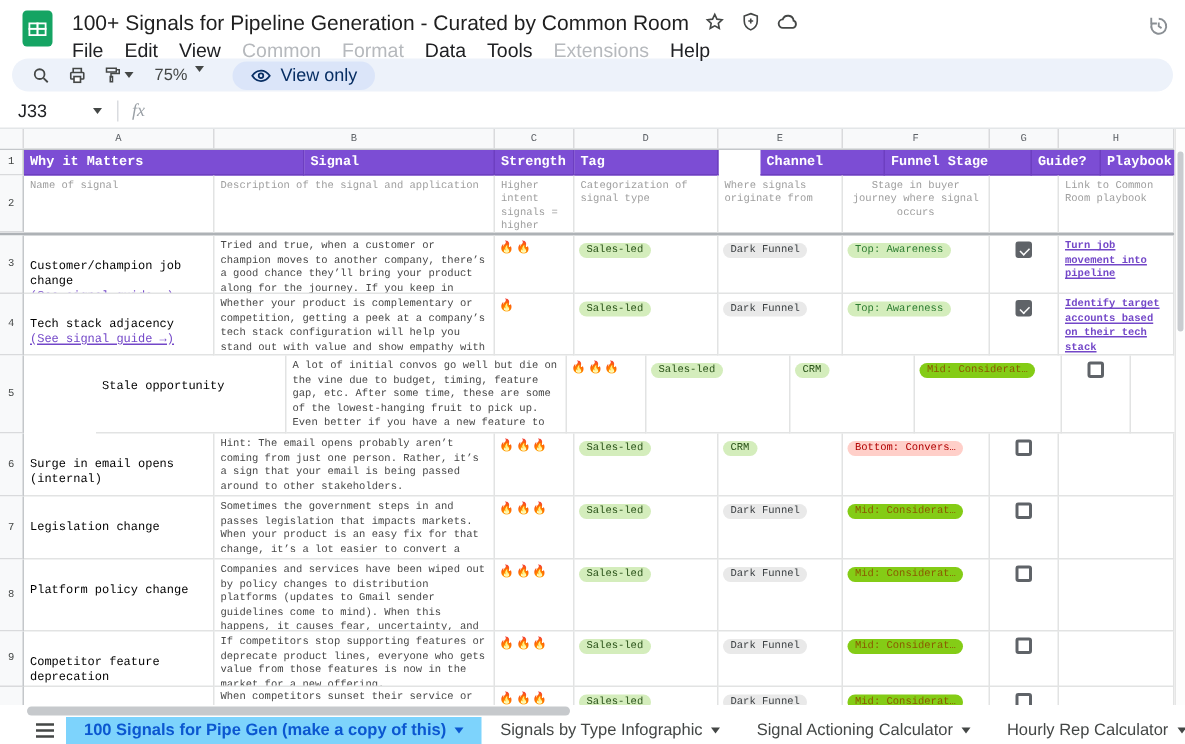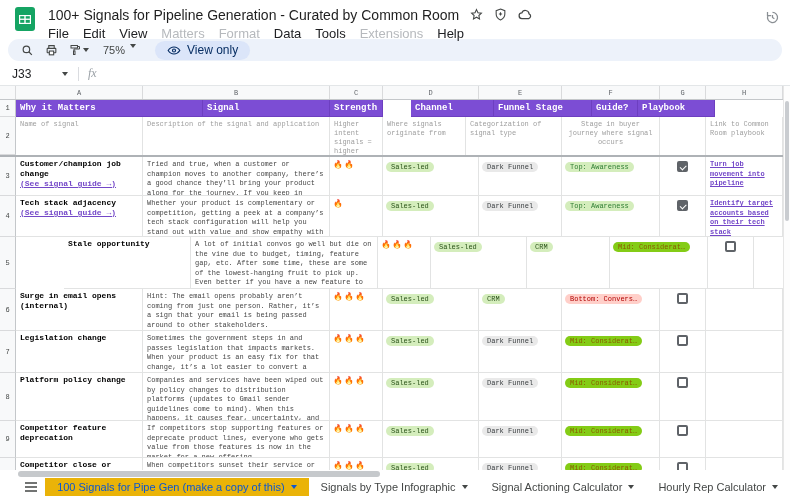--- a/index.html
+++ b/index.html
@@ -45,21 +45,21 @@
   .ch{border-right:1px solid #d9dadc;font-size:7px;color:#5f6368;display:flex;align-items:center;justify-content:center;height:100%}
   .corner{background:#f8f9fa}
   .srow{display:flex}
   .gut{width:16px;background:#f8f9fa;border-right:1px solid #c4c7ca;border-bottom:1px solid #d9dadc;
     font-size:7px;color:#444746;display:flex;align-items:center;justify-content:center;flex:none}
   .cell{border-right:1px solid #e2e3e3;border-bottom:1px solid #e2e3e3;overflow:hidden;flex:none}
   .hdrrow .cell{background:var(--purple);color:#fff;font-weight:bold;font-size:9px;display:flex;align-items:center;
     padding:0 4px;border-right:1px solid #6d3fc0;border-bottom:1px solid #6d3fc0;white-space:nowrap}
   .descrow{border-bottom:2px solid #aeb2b6}
   .descrow .cell{border-bottom:none;color:#9e9e9e;font-size:7px;line-height:9px;padding:3px 4px}
-  .sig{font-weight:bold;font-size:8px;line-height:10px;color:#000;padding:2px 4px}
+  .sig{font-weight:normal;font-size:8px;line-height:10px;color:#000;padding:16px 4px}
   .siglink{color:var(--link);text-decoration:underline;cursor:pointer;display:inline-block}
   .why{font-size:7px;line-height:9.6px;color:#474747;padding:3px 4px}
   .str{padding:3px 3px;font-size:8px;letter-spacing:1px;white-space:nowrap}
   .fire{color:var(--fire);font-family:"DejaVu Sans",sans-serif}
   .chipcell{padding:2px 3px}
   .chip{display:inline-block;font-size:7px;line-height:10px;padding:0 5px;border-radius:6px;
     white-space:nowrap;max-width:100%;overflow:hidden}
   .chip.green{background:var(--chip-green-bg);color:#295218}
   .chip.greenf{background:var(--chip-green-bg);color:#2e7d32}
   .chip.gray{background:#e9e9e9;color:#3c4043}
@@ -75,21 +75,21 @@
   .vscroll{position:absolute;top:0;right:0;width:7px;height:100%;background:#fdfdfd;border-left:1px solid #e6e6e6}
   .vthumb{position:absolute;top:15px;left:1px;width:4px;height:120px;background:#c9ccd0;border-radius:2px}
 
   
   .hscroll{height:8px;position:relative;background:#fff}
   .hthumb{position:absolute;left:18px;top:1px;width:362px;height:6px;background:#c6c9cc;border-radius:3px}
   .tabbar{height:18px;display:flex;align-items:stretch;background:#fff;font-size:11px;color:#444746}
   .burger{width:22px;margin-left:24px;display:flex;align-items:center;justify-content:center;cursor:pointer}
   .tab{display:flex;align-items:center;gap:6px;padding:0 12px;white-space:nowrap;cursor:pointer}
   .tab .caret{border-top-color:#444746}
-  .tab.active{background:#eab308;color:var(--tab-blue);font-weight:normal;margin-left:8px}
+  .tab.active{background:#7dd3fc;color:var(--tab-blue);font-weight:bold;margin-left:8px}
   .tab.active .caret{border-top-color:var(--tab-blue)}
 </style>
 </head>
 <body>
 
 <div class="titlebar">
   <div class="logo">
     <svg width="26" height="26" viewBox="0 0 26 26">
         <rect x="3" y="1" width="20" height="24" rx="3" fill="#15a463"></rect>
         <rect x="7" y="9" width="12" height="9" fill="#fff"></rect>
@@ -115,21 +115,21 @@
       <span class="ticon">
         <svg width="15" height="13" viewBox="0 0 24 20" fill="none" stroke="#444746" stroke-width="2">
             <path d="M6.5 16.5a4.5 4.5 0 0 1-.4-9 6 6 0 0 1 11.6 1.4 4 4 0 0 1-.6 7.6z"></path>
           </svg>
       </span>
     </div>
     <nav class="menubar" id="menubar">
         <span class="menu-item">File</span>
         <span class="menu-item">Edit</span>
         <span class="menu-item">View</span>
-        <span class="menu-item disabled">Matters</span>
+        <span class="menu-item disabled">Common</span>
         <span class="menu-item disabled">Format</span>
         <span class="menu-item">Data</span>
         <span class="menu-item">Tools</span>
         <span class="menu-item disabled">Extensions</span>
         <span class="menu-item">Help</span>
       </nav>
   </div>
   <span class="history">
     <svg width="15" height="15" viewBox="0 0 24 24" fill="none" stroke="#8a8f94" stroke-width="2">
         <path d="M12 4a8 8 0 1 1-7.4 5"></path>
@@ -197,32 +197,33 @@
         <div class="ch" style="width: 83px;">E</div>
         <div class="ch" style="width: 98px;">F</div>
         <div class="ch" style="width: 46px;">G</div>
         <div class="ch" style="width: 77px;">H</div>
       </div>
       <div class="srow hdrrow" style="height: 17px;">
         <div class="gut">1</div>
         <div class="cell" style="width: 187px;">Why it Matters</div>
         <div class="cell" style="width: 127px;">Signal</div>
         <div class="cell" style="width: 53px;">Strength</div>
+        <div class="cell" style="width: 96px;">Tag</div>
         <div class="cell" style="width: 83px; margin-left: 28px;">Channel</div>
         <div class="cell" style="width: 98px;">Funnel Stage</div>
         <div class="cell" style="width: 46px;">Guide?</div>
         <div class="cell" style="width: 77px;">Playbook</div>
       </div>
       <div class="srow descrow" style="height: 40px;">
         <div class="gut">2</div>
         <div class="cell" style="width: 127px;">Name of signal</div>
         <div class="cell" style="width: 187px;">Description of the signal and application</div>
         <div class="cell" style="width: 53px;">Higher intent signals = higher signal strength</div>
+        <div class="cell" style="width: 96px;">Categorization of signal type</div>
         <div class="cell" style="width: 83px;">Where signals originate from</div>
-        <div class="cell" style="width: 96px;">Categorization of signal type</div>
         <div class="cell" style="width: 98px; text-align: center;">Stage in buyer journey where signal occurs</div>
         <div class="cell" style="width: 46px;"></div>
         <div class="cell" style="width: 77px;">Link to Common Room playbook</div>
       </div>
       <div class="srow" style="height: 39px;">
         <div class="gut">3</div>
         <div class="cell sig" style="width: 127px;"><span>Customer/champion job change</span><br><span class="siglink">(See signal guide →)</span></div>
         <div class="cell why" style="width: 187px;">Tried and true, when a customer or champion moves to another company, there’s a good chance they’ll bring your product along for the journey. If you keep in touch, that is.</div>
         <div class="cell str" style="width: 53px;"><span class="fire">🔥🔥</span></div>
         <div class="cell chipcell" style="width: 96px;"><span class="chip green">Sales-led</span></div>

